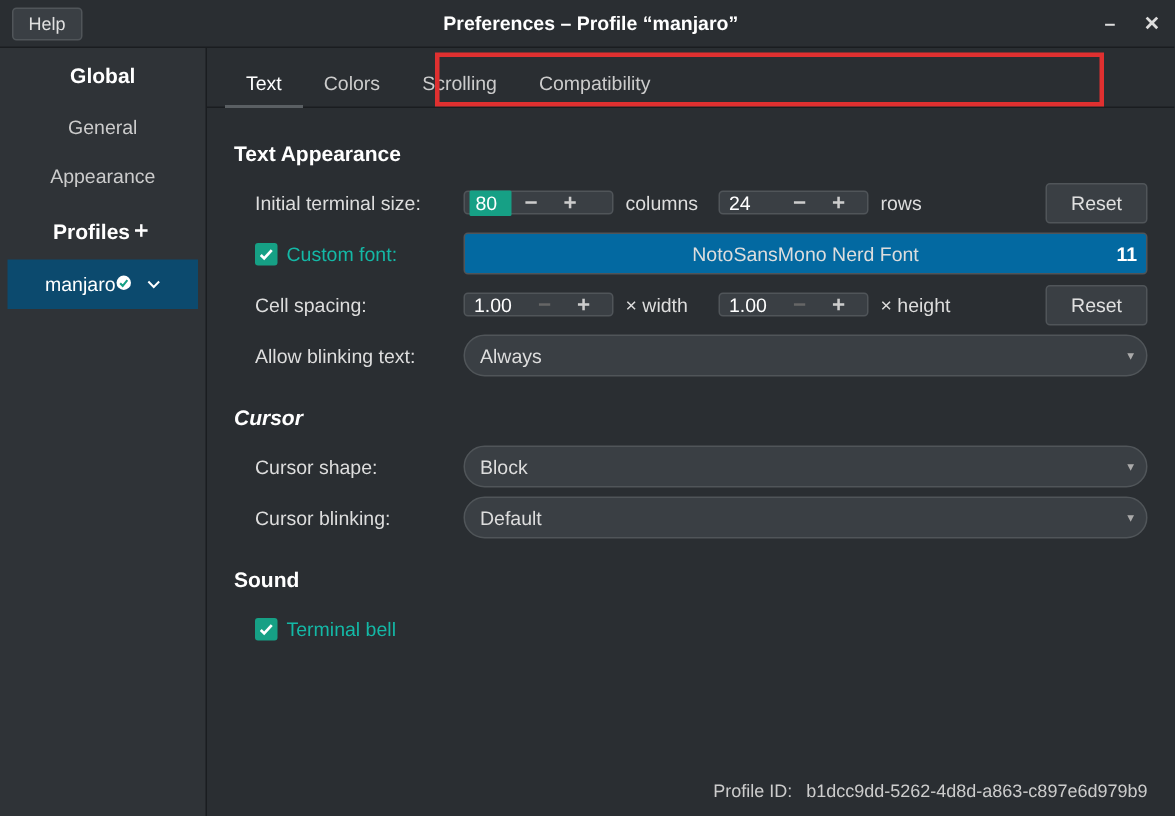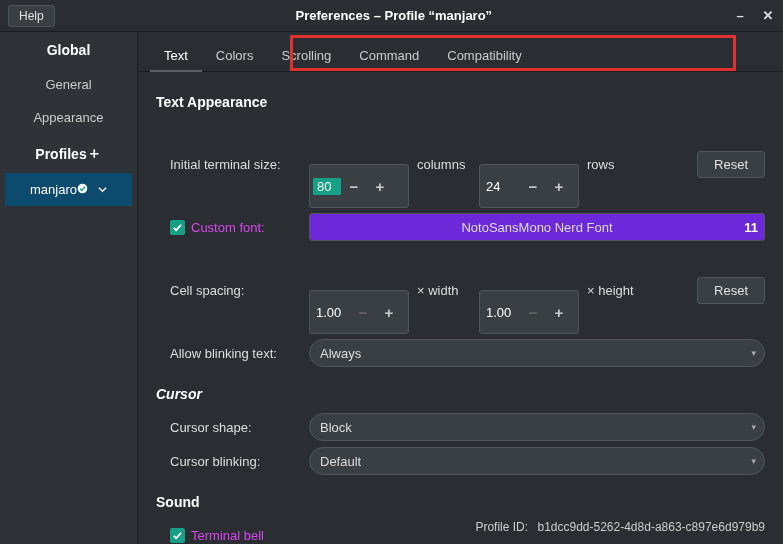--- a/index.html
+++ b/index.html
@@ -20,30 +20,30 @@
   .main { flex: 1; background: #2a2e32; display: flex; flex-direction: column; }
   .tabbar { display: flex; gap: 0; padding: 8px 12px 0 12px; border-bottom: 1px solid #1a1d20; position: relative; }
   .tab { padding: 8px 14px; color: #ccc; cursor: pointer; font-size: 13px; position: relative; z-index: 2; }
   .tab.active { color: #fff; }
   .tab.active::after { content:''; position:absolute; left:0; right:0; bottom:-1px; height:2px; background:#5a5f63; }
   .red-box { position: absolute; border: 3px solid #e03030; top: 3px; left: 152px; width: 446px; height: 36px; pointer-events: none; z-index: 5; }
   .content { padding: 14px 18px; flex: 1; overflow: auto; position: relative; }
   .section-title { font-weight: bold; color: #fff; font-size: 14px; margin: 8px 0 10px 0; }
   .row { display: flex; align-items: center; margin: 4px 0; min-height: 30px; gap: 8px; }
   .row-label { width: 145px; padding-left: 14px; color: #ddd; font-size: 13px; }
-  .spinner { display: flex; align-items: center; background: #3a3f44; border: 1px solid #505559; border-radius: 3px; height: 44px; width: 100px; margin-top: 44px; }
+  .spinner { display: flex; align-items: center; background: #3a3f44; border: 1px solid #505559; border-radius: 3px; height: 16px; width: 100px; }
   .spinner input { background: transparent; border: none; color: #fff; width: 40px; text-align: left; padding: 0 6px; font-size: 13px; outline: none; }
   .spinner input.sel { background: #16a085; border-radius: 1px; margin: 2px 0 2px 3px; padding: 1px 4px; width: 28px; }
   .spinner .sbtn { width: 26px; text-align: center; color: #ccc; cursor: pointer; font-size: 15px; font-weight: bold; user-select: none; }
   .spinner .sbtn.dim { color: #666; }
   .unit { color: #ddd; font-size: 13px; min-width: 54px; }
   .reset-btn { background: #3a3f44; border: 1px solid #505559; color: #e0e0e0; padding: 5px 16px; border-radius: 3px; cursor: pointer; font-size: 13px; margin-left: auto; }
   .checkbox { width: 15px; height: 15px; background: #16a085; border-radius: 2px; display: inline-flex; align-items: center; justify-content: center; color: #fff; font-size: 11px; margin-right: 6px; flex-shrink: 0; }
-  .check-row { display: flex; align-items: center; padding-left: 14px; color: #d946ef; font-size: 13px; }
-  .font-btn { flex: 1; background: #6d28d9; border: 1px solid #505559; border-radius: 3px; height: 28px; display: flex; align-items: center; justify-content: center; position: relative; cursor: pointer; color: #ddd; font-size: 13px; }
+  .check-row { display: flex; align-items: center; padding-left: 14px; color: #14b8a6; font-size: 13px; }
+  .font-btn { flex: 1; background: #0369a1; border: 1px solid #505559; border-radius: 3px; height: 28px; display: flex; align-items: center; justify-content: center; position: relative; cursor: pointer; color: #ddd; font-size: 13px; }
   .font-size { position: absolute; right: 6px; font-weight: bold; color: #fff; }
   .dropdown { flex: 1; background: #3a3f44; border: 1px solid #505559; border-radius: 14px; height: 28px; display: flex; align-items: center; padding: 0 10px; cursor: pointer; color: #ddd; font-size: 13px; position: relative; }
   .dropdown .arrow { position: absolute; right: 8px; font-size: 9px; color: #aaa; }
   .footer { position: absolute; bottom: 10px; right: 18px; color: #ccc; font-size: 12px; }
   .footer-label { margin-right: 6px; }
   svg.check { width: 11px; height: 11px; }
   svg.caret { width: 9px; height: 9px; }
 </style>
 </head>
 <body>
@@ -83,21 +83,20 @@
       </span>
     </div>
   </div>
 
   <div class="main">
     <div class="tabbar" style="position:relative;">
       <div class="red-box"></div>
       <div class="tab active">Text</div>
       <div class="tab">Colors</div>
       <div class="tab">Scrolling</div>
-      <div class="tab">Command</div>
       <div class="tab">Compatibility</div>
     </div>
 
     <div class="content">
       <div class="section-title">Text Appearance</div>
 
       <div class="row">
         <div class="row-label">Initial terminal size:</div>
         <div class="spinner">
           <input class="sel" value="80" style="">

